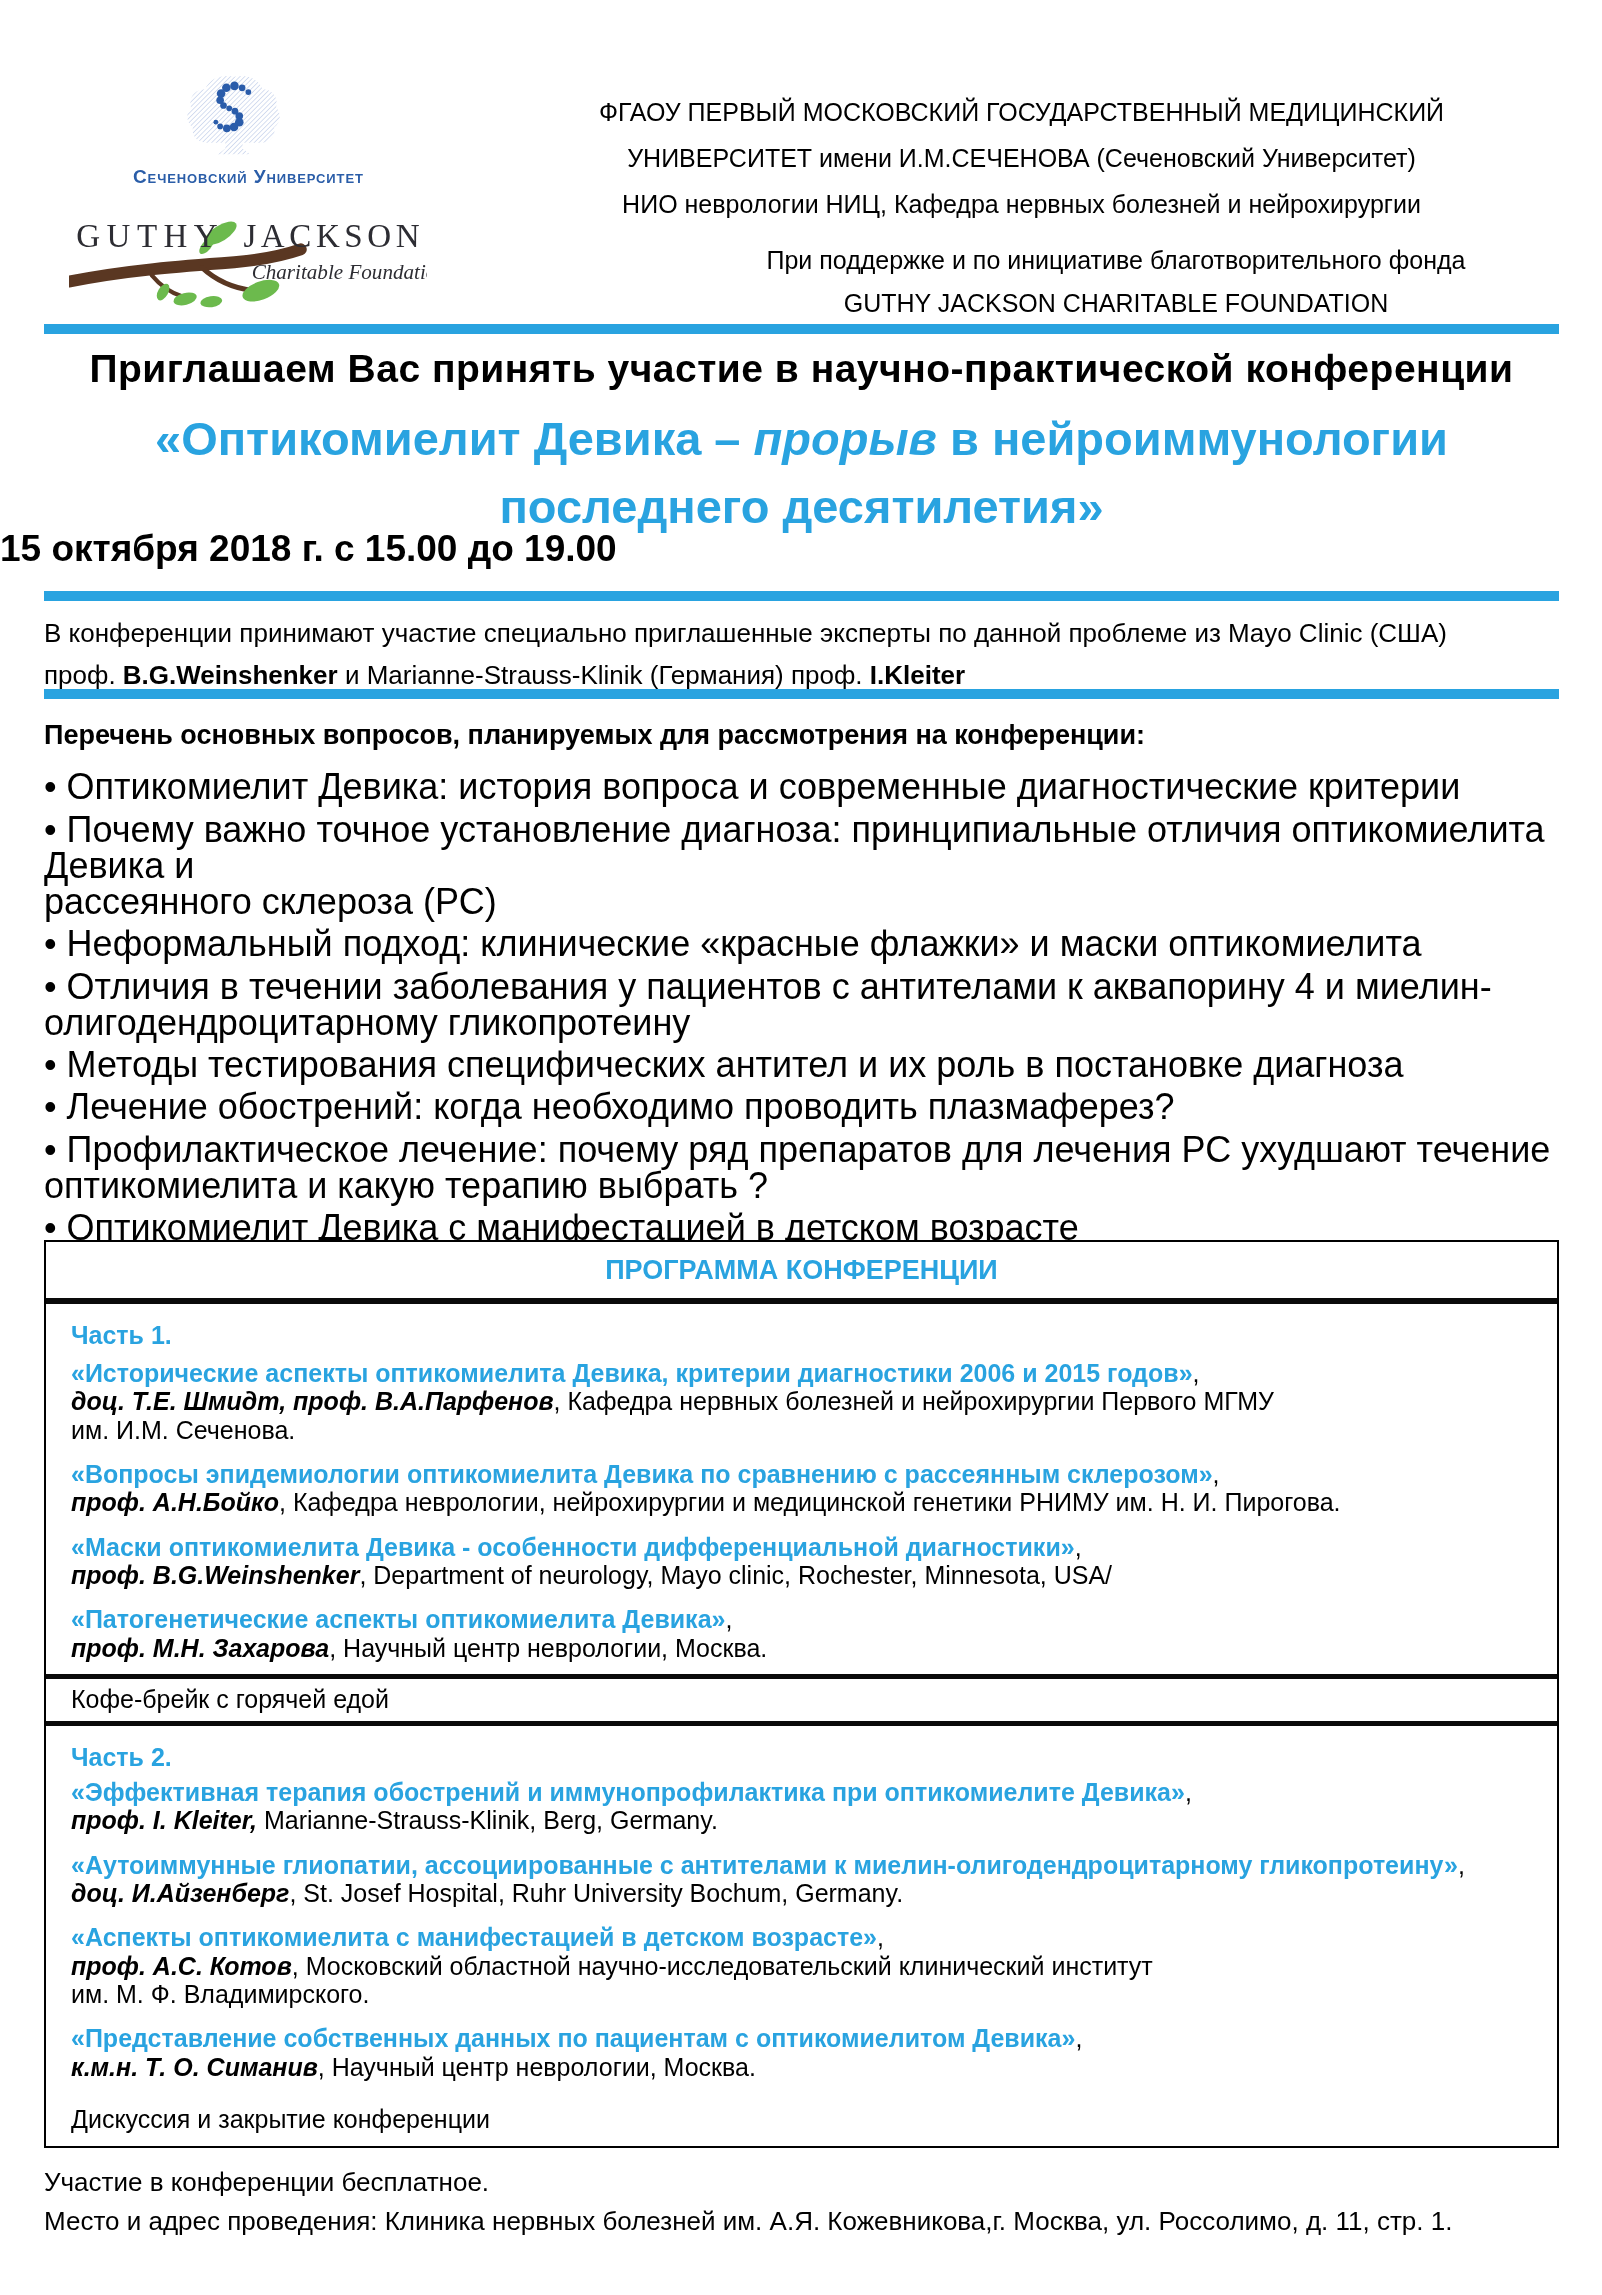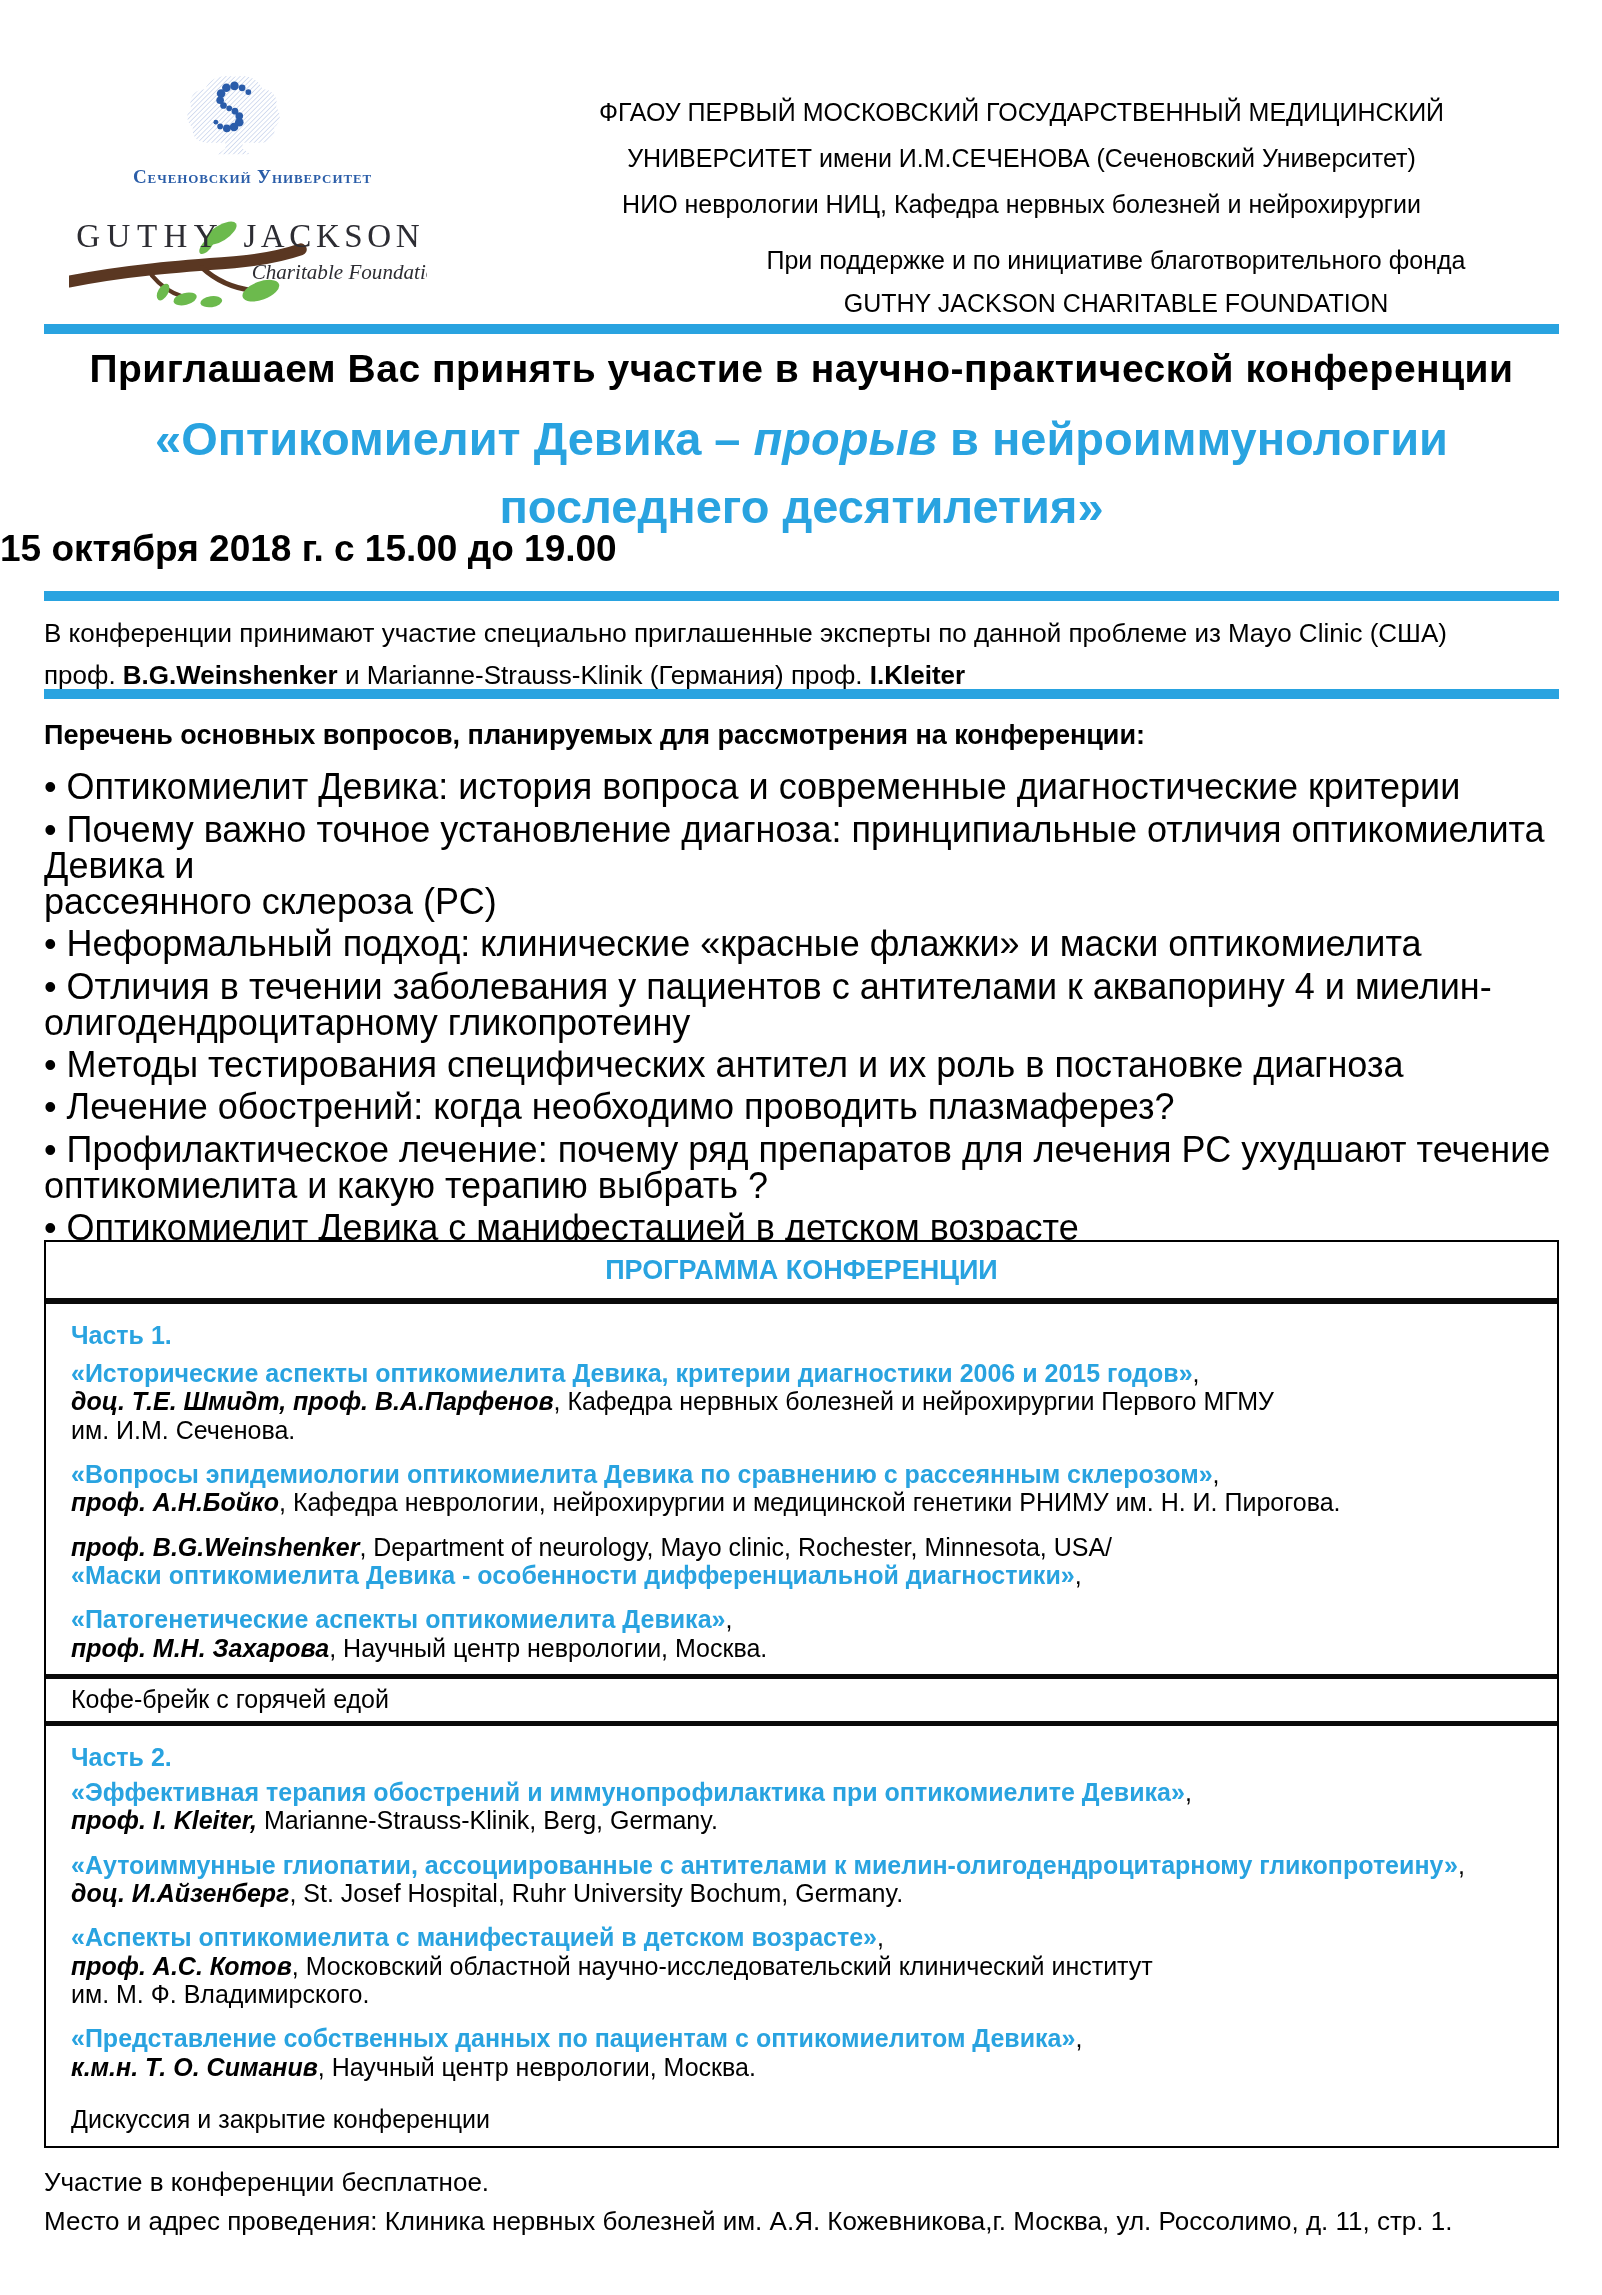--- a/index.html
+++ b/index.html
@@ -3,21 +3,21 @@
 <meta charset="utf-8">
 <style>
   html,body { margin:0; padding:0; background:#fff; }
   #page {
     position:relative; width:1603px; height:2599px; background:#ffffff;
     font-family:"Liberation Sans", sans-serif; color:#000; overflow:hidden;
   }
   
   .sechenov { position:absolute; left:133px; top:73px; width:202px; text-align:center; }
   .sechenov-caption {
-    margin-top:6.4px; font-family:Liberation Serif, serif; font-variant:small-caps;
+    margin-top:6.4px; font-family:Liberation Sans, sans-serif; font-variant:small-caps;
     font-weight:bold; color:#2a5da8; font-size:19px; letter-spacing:0.9px; white-space:nowrap;
   }
   .uni-text {
     position:absolute; left:459px; top:89px; width:1125px; text-align:center;
     font-size:25px; line-height:46px; color:#000;
   }
   .guthy { position:absolute; left:69px; top:207px; width:358px; height:115px; }
   .support-text {
     position:absolute; left:657px; top:239px; width:918px; text-align:center;
     font-size:25px; line-height:43px;
@@ -209,22 +209,22 @@
         <div>им. И.М. Сеченова.</div>
       </div>
 
       <div class="prog-item">
         <div><span class="prog-title">«Вопросы эпидемиологии оптикомиелита Девика по сравнению с рассеянным склерозом»</span><span>,</span></div>
         <div><span class="prog-speakers">проф. А.Н.Бойко</span><span>, Кафедра неврологии, нейрохирургии и медицинской генетики РНИМУ им. Н. И. Пирогова.</span></div>
         <div></div>
       </div>
 
       <div class="prog-item">
+        <div><span class="prog-title">«Маски оптикомиелита Девика - особенности дифференциальной диагностики»</span><span>,</span></div>
         <div><span class="prog-speakers">проф. B.G.Weinshenker</span><span>, Department of neurology, Mayo clinic, Rochester, Minnesota, USA/</span></div>
-        <div><span class="prog-title">«Маски оптикомиелита Девика - особенности дифференциальной диагностики»</span><span>,</span></div>
         <div></div>
       </div>
 
       <div class="prog-item">
         <div><span class="prog-title">«Патогенетические аспекты оптикомиелита Девика»</span><span>,</span></div>
         <div><span class="prog-speakers">проф. М.Н. Захарова</span><span>, Научный центр неврологии, Москва.</span></div>
         <div></div>
       </div>
     </div>
 

